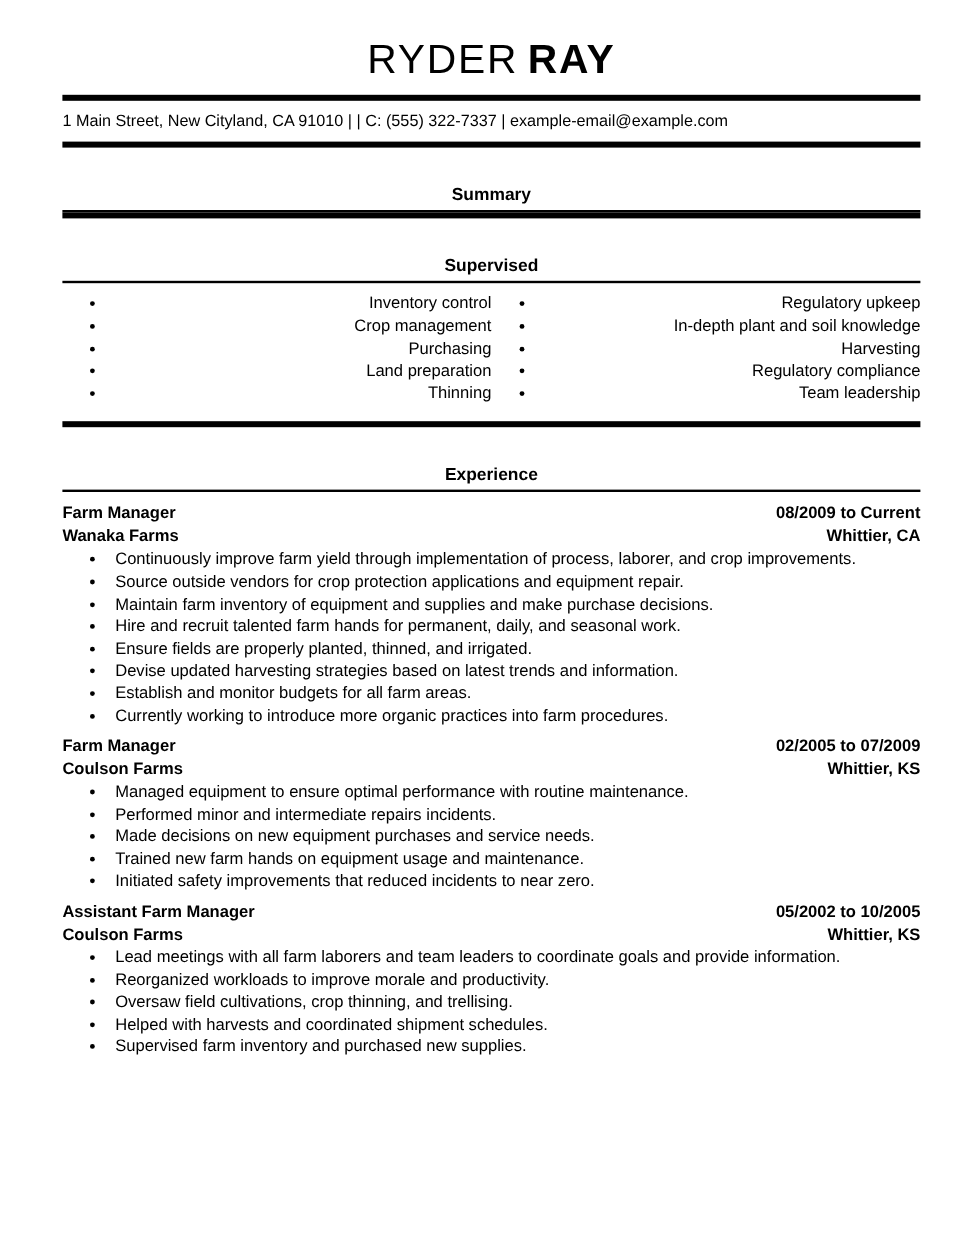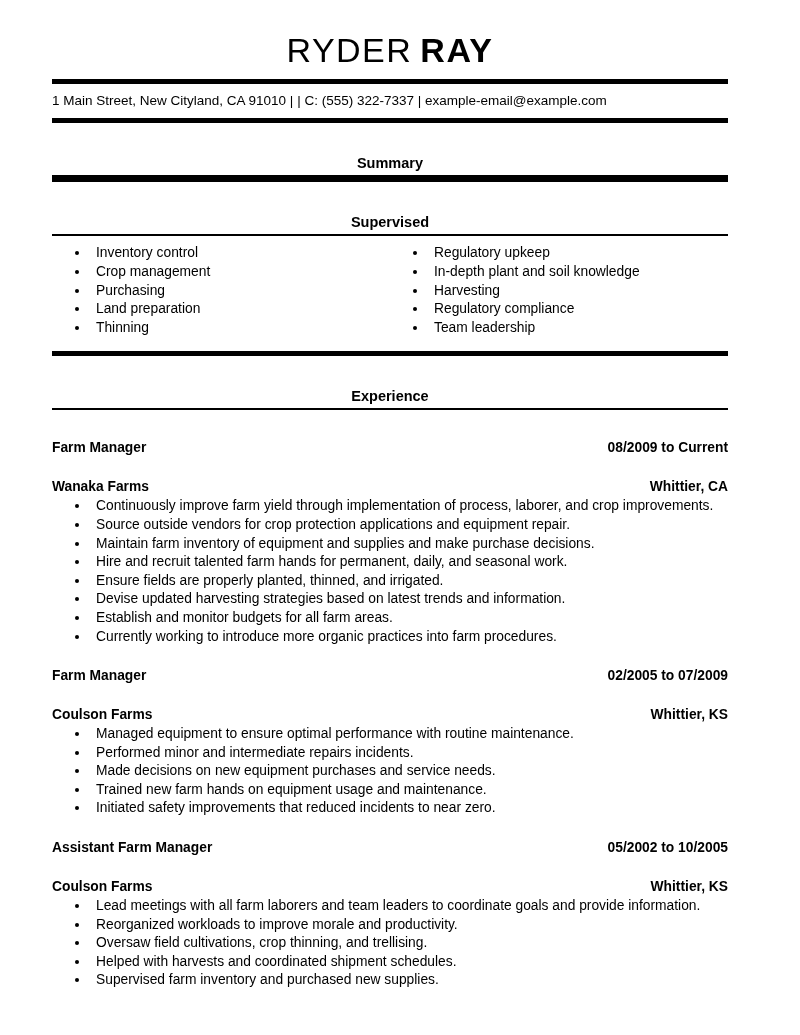--- a/index.html
+++ b/index.html
@@ -6,21 +6,21 @@
   html, body { background: #ffffff; }
   body {
     font-family: "Liberation Sans", sans-serif;
     color: #000000;
     -webkit-font-smoothing: antialiased;
   }
   .page {
     width: 800px;
     height: 1035px;
     background: #ffffff;
-    padding: 24px 72px 20px 52px;
+    padding: 24px 33px 20px 52px;
     overflow: hidden;
   }
 
   
   .name {
     text-align: center;
     font-size: 34px;
     letter-spacing: 1.5px;
     line-height: 1.1;
     margin-top: 8px;
@@ -53,37 +53,37 @@
   }
 
   .highlights-cols {
     display: flex;
     padding: 8px 0 14px 0;
   }
   .highlights-cols ul {
     width: 50%;
     list-style: disc;
     padding-left: 38px;
+    text-align: right;
   }
   ul li {
     font-size: 13.8px;
     line-height: 18.6px;
     padding-left: 6px;
   }
 
   
   .jobs { padding-top: 8px; }
   .job { margin-bottom: 6px; }
   .job-row {
     display: flex;
     justify-content: space-between;
     font-weight: 700;
     font-size: 13.8px;
     line-height: 19px;
-    margin-top: 20px;
   }
   .job-bullets {
     list-style: disc;
     padding-left: 38px;
     margin-top: 1px;
   }
 </style>
 </head>
 <body>
 

